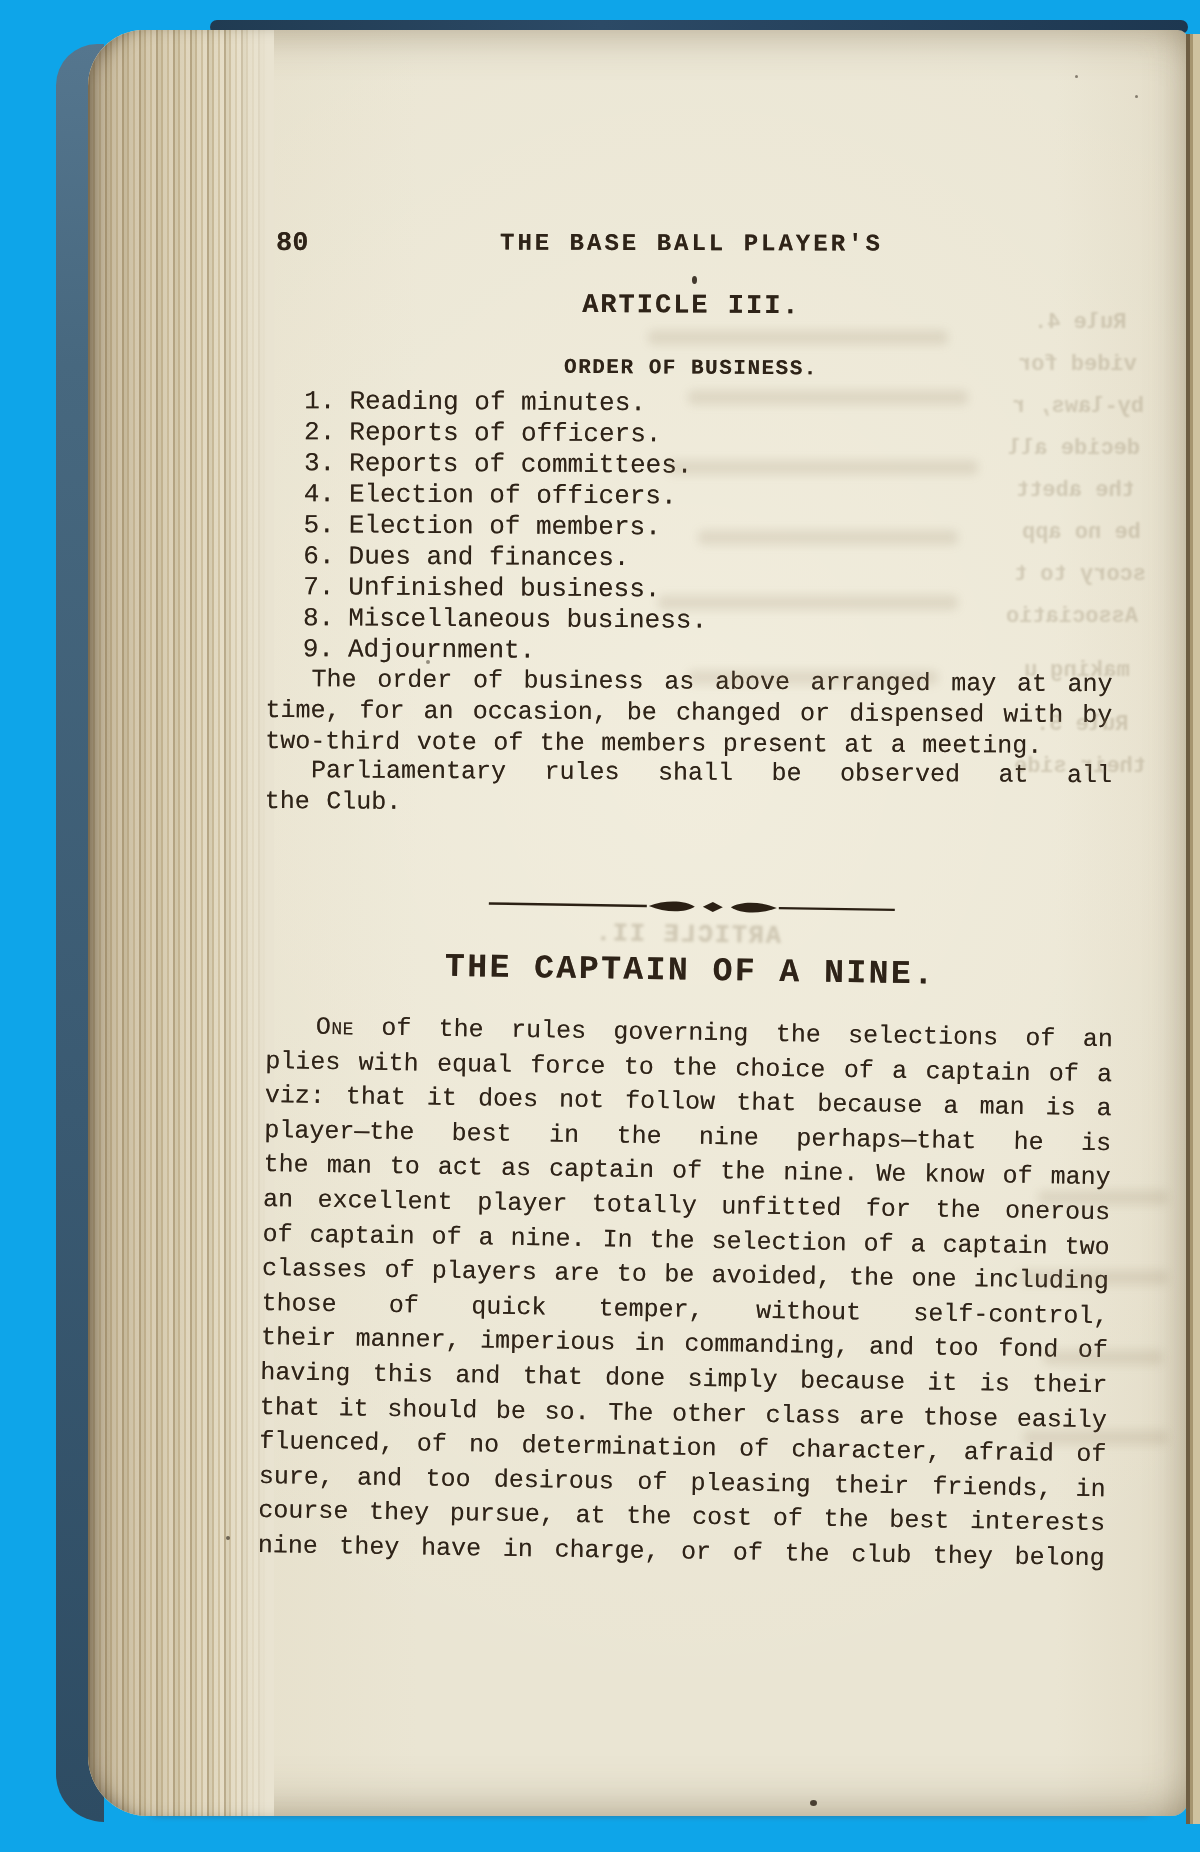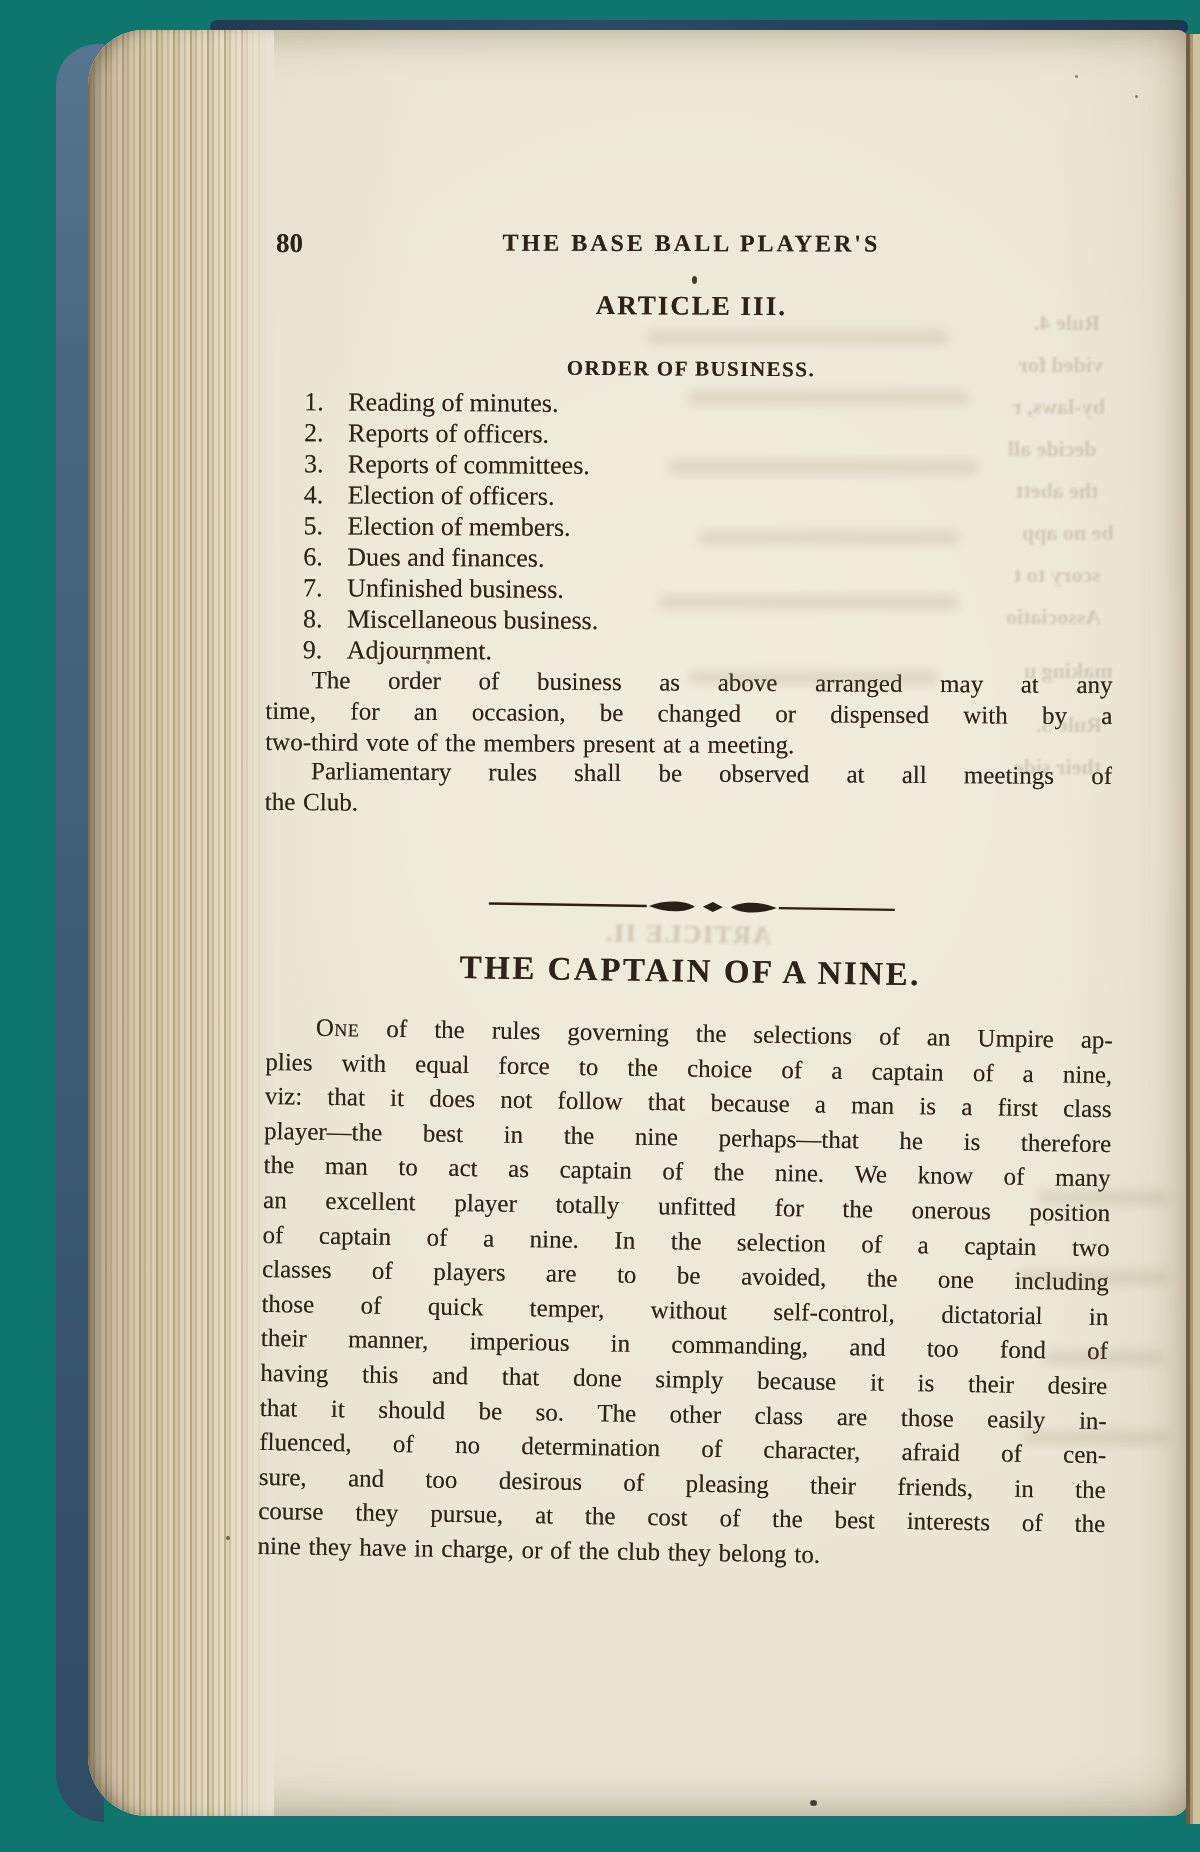--- a/index.html
+++ b/index.html
@@ -1,17 +1,17 @@
 <!DOCTYPE html>
 <html><head>
 <meta charset="utf-8">
 <style>
   html,body{margin:0;padding:0;background:#090704;}
-  .stage{position:relative;width:1200px;height:1852px;background:#0f766e;overflow:hidden;
-         font-family:Liberation Serif, serif;}
+  .stage{position:relative;width:1200px;height:1852px;background:#0ea5e9;overflow:hidden;
+         font-family:Liberation Mono, monospace;}
   
   .cover-edge{position:absolute;left:56px;top:44px;width:48px;height:1778px;
     background:linear-gradient(180deg,#55768e 0%,#47687f 18%,#3a5a72 60%,#2e4c63 100%);
     border-radius:60px 0 0 70px;z-index:1;}
   .top-cover-line{position:absolute;left:210px;top:20px;width:978px;height:14px;
     background:linear-gradient(90deg,#203b52,#2c4a66 40%,#1d3750);border-radius:7px;z-index:1;}
   .bottom-cover-line{position:absolute;left:150px;top:1806px;width:1000px;height:10px;
     background:#3c6484;filter:blur(3px);opacity:.7;border-radius:5px;z-index:1;}
   .page{position:absolute;left:88px;top:30px;width:1100px;height:1786px;z-index:2;
     background:

